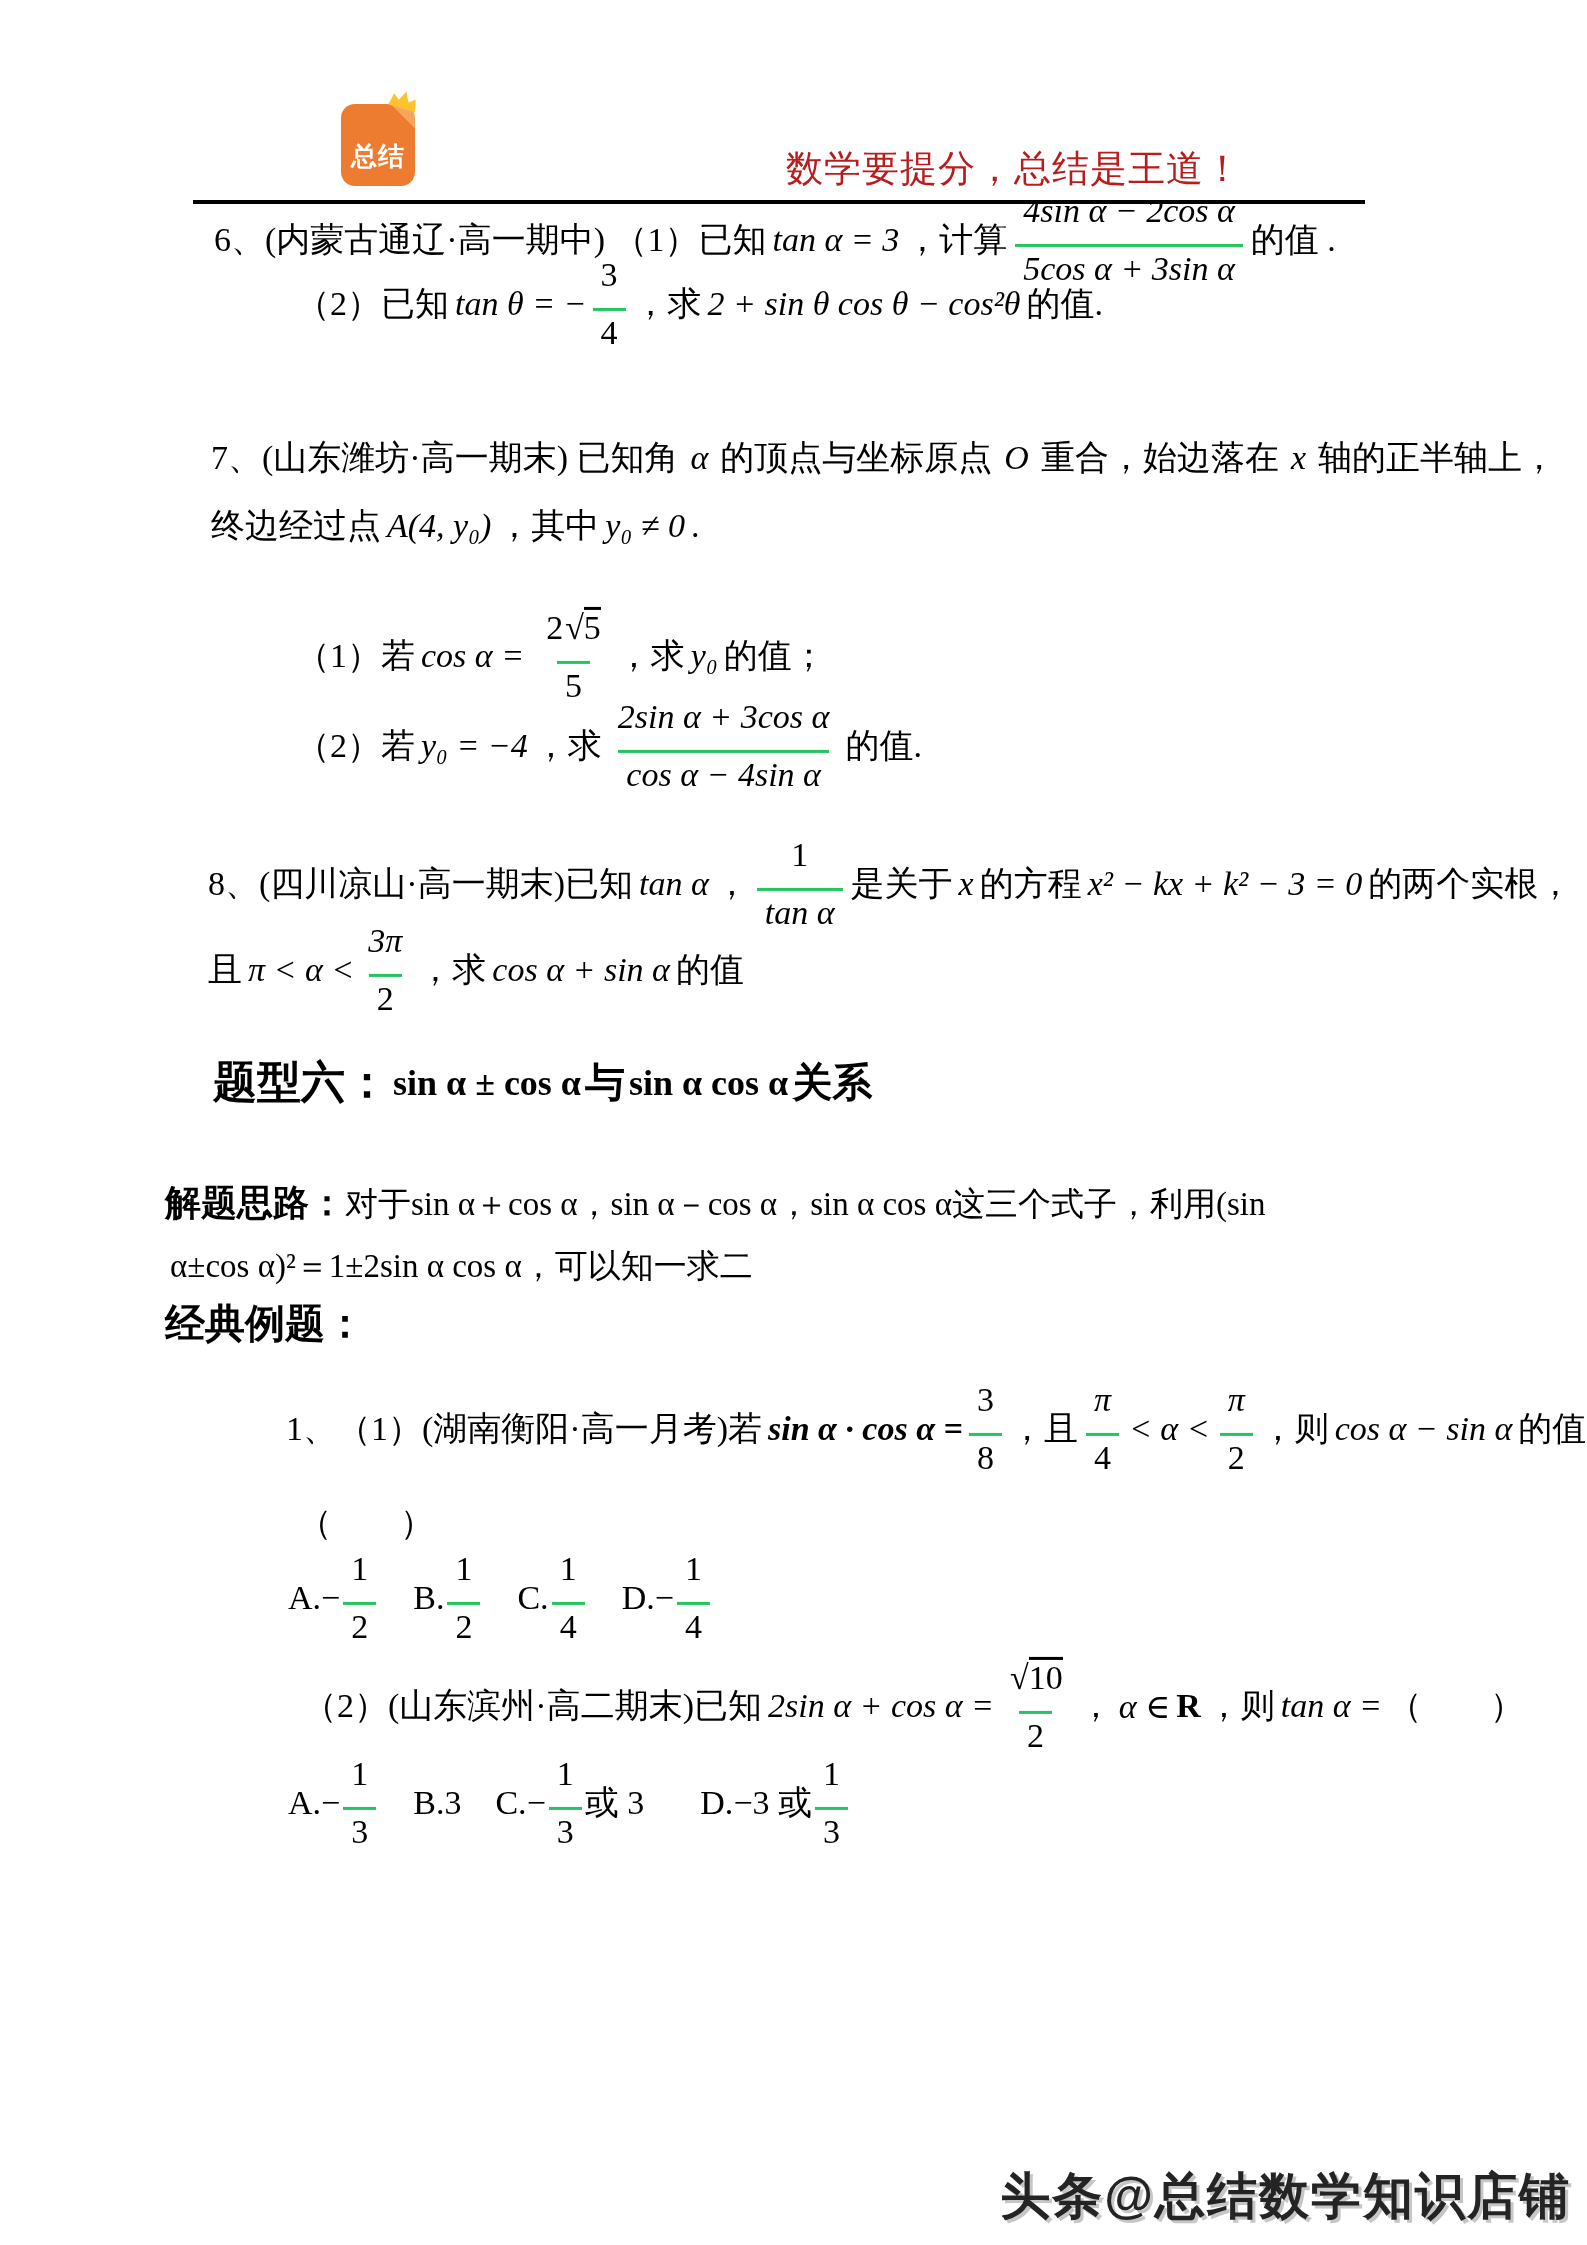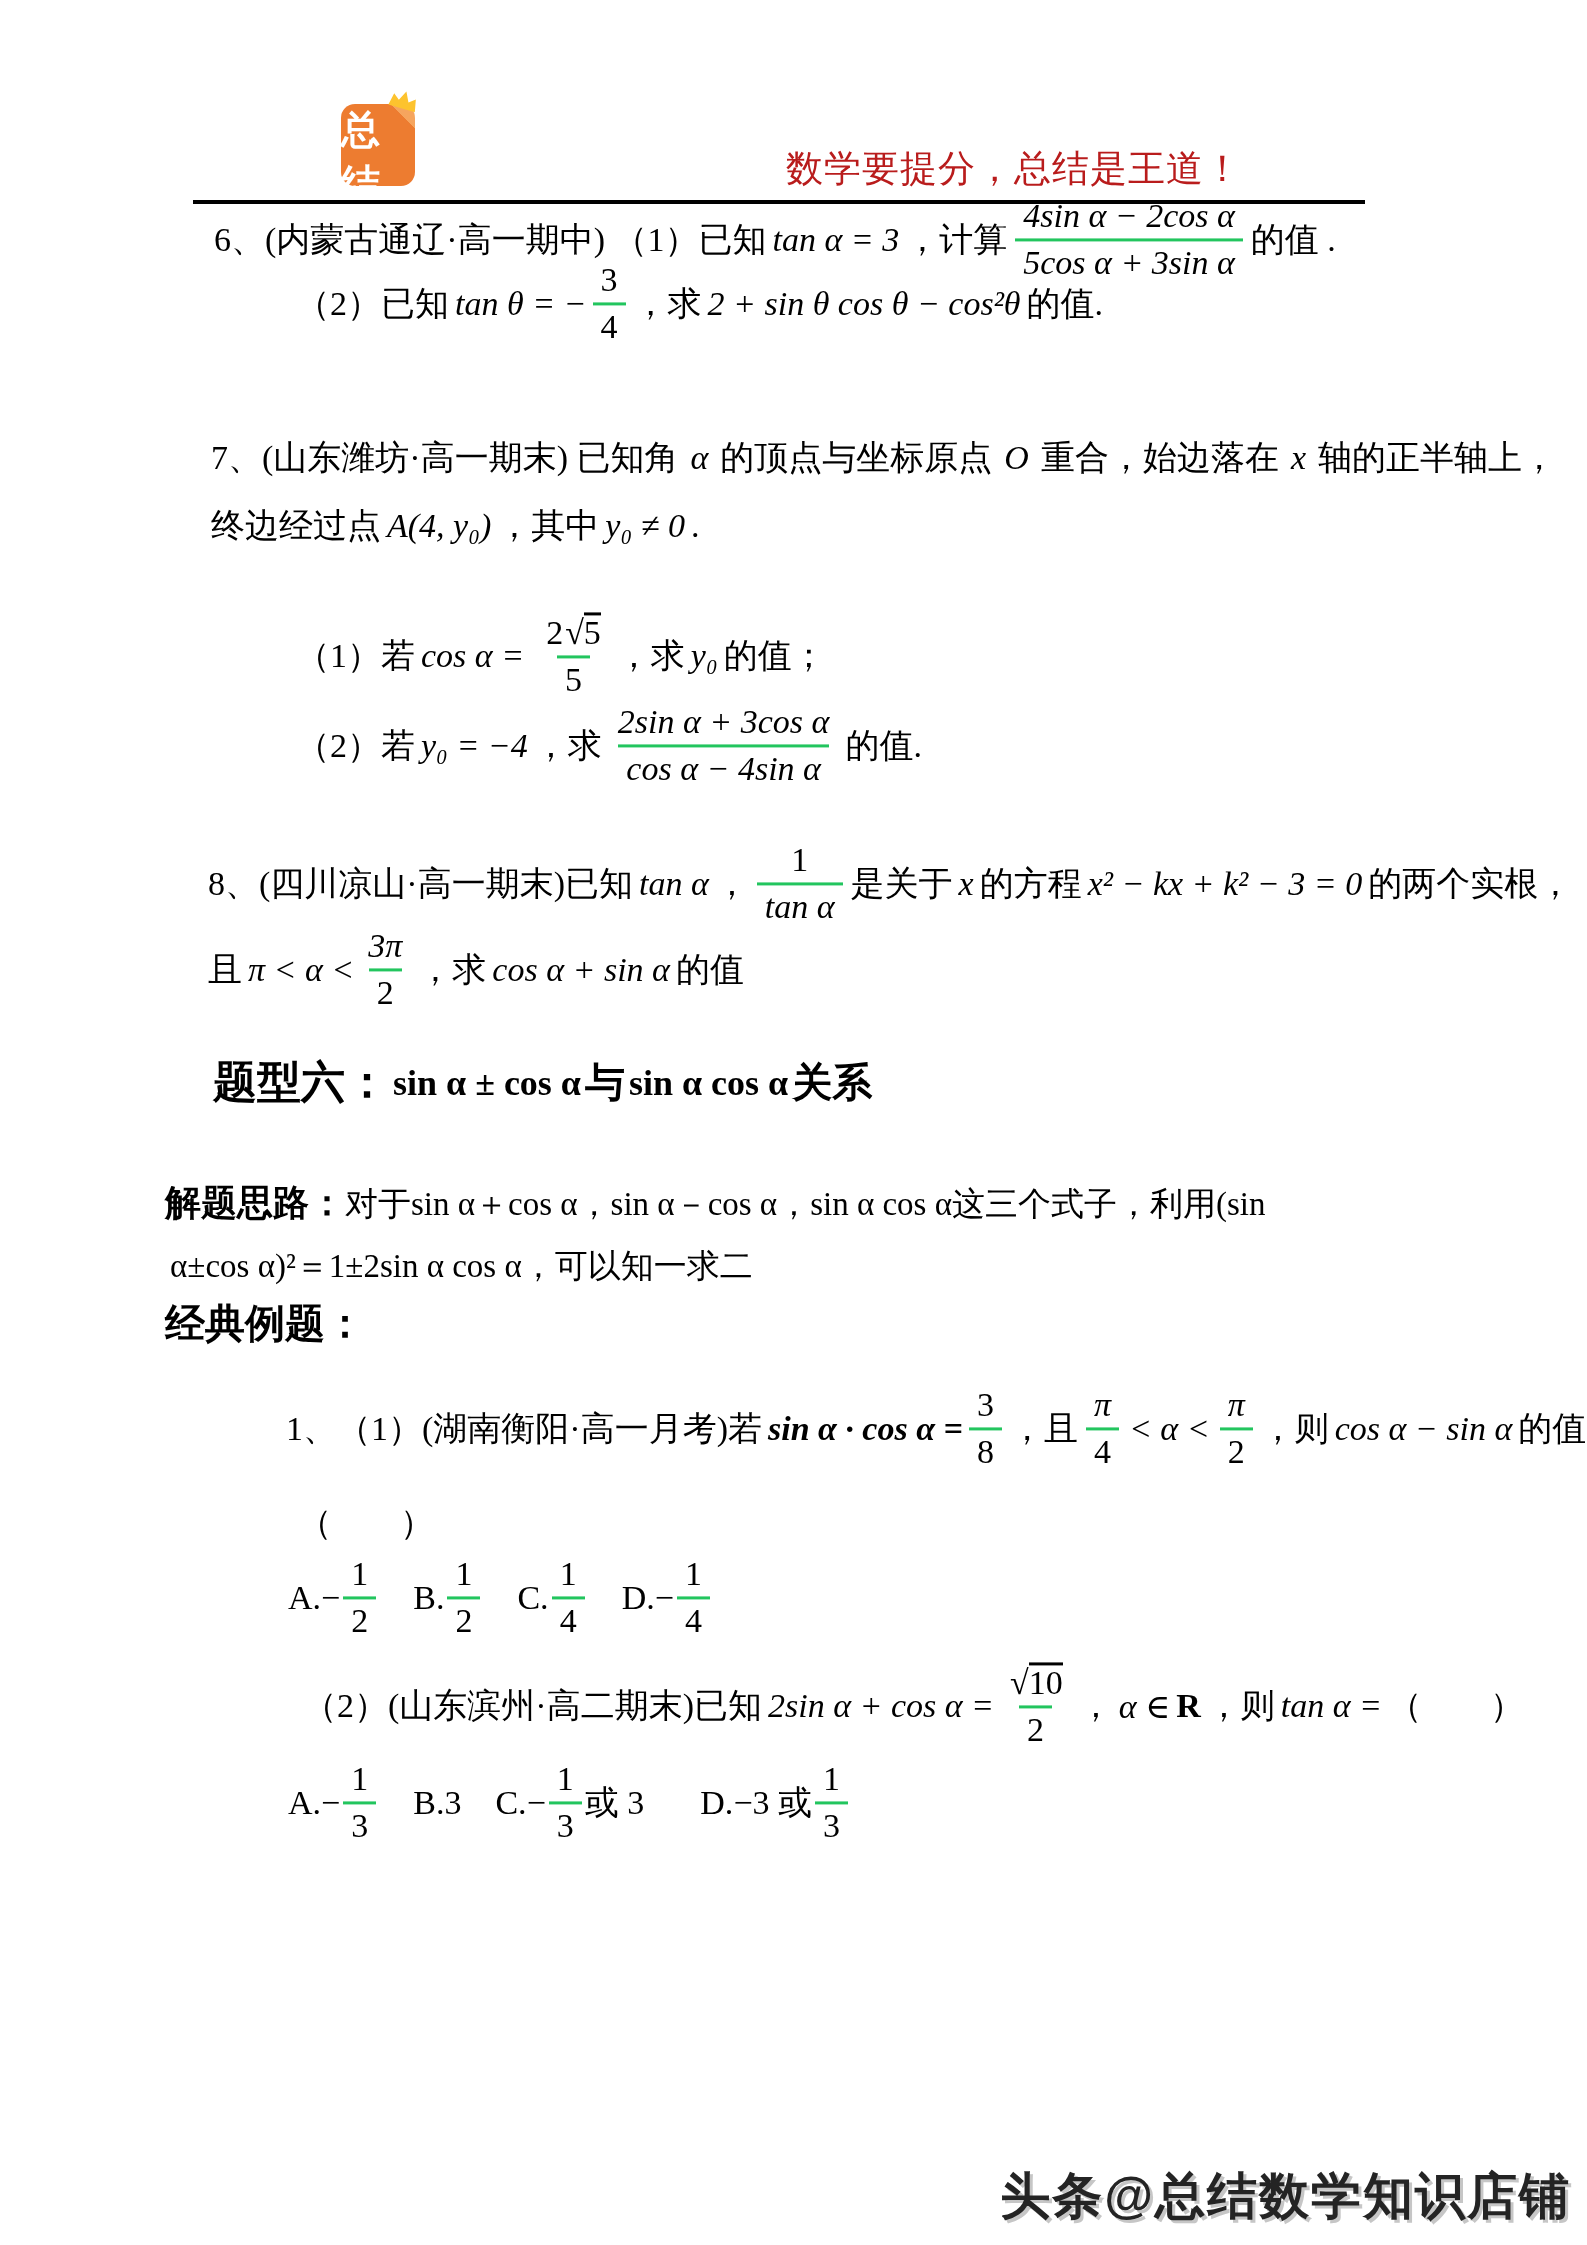--- a/index.html
+++ b/index.html
@@ -15,21 +15,21 @@
   
   .badge{
     position:absolute;left:341px;top:104px;width:74px;height:82px;
     background:linear-gradient(225deg,#f6a55e 0 16%,#ed7c30 16%);
     border-radius:14px;
   }
   .badge-txt{
     position:absolute;inset:0;display:flex;align-items:center;justify-content:center;
     padding-top:23px;
     font-family:"Liberation Sans","DejaVu Sans",sans-serif;
-    font-weight:bold;font-size:39px;color:#fff;letter-spacing:1px;
+    font-weight:bold;font-size:26px;color:#fff;letter-spacing:1px;
   }
   .crown{position:absolute;top:-14px;right:-4px;transform:rotate(16deg);}
   .brand{
     position:absolute;left:428px;top:116px;
     font-family:"Liberation Sans","DejaVu Sans",sans-serif;
     font-weight:bold;font-size:62px;line-height:72px;color:#ed7c30;letter-spacing:3px;
   }
   .tagline{
     position:absolute;left:786px;top:144px;
     font-size:37px;font-weight:400;color:#b91c1c;letter-spacing:1px;
@@ -40,21 +40,21 @@
     position:absolute;transform:translateY(-50%);
     display:flex;align-items:center;white-space:nowrap;
     font-size:34px;
     margin-left:48px;
   }
   .m{font-family:"Liberation Serif","DejaVu Serif",serif;margin:0 6px;}
   .mi{font-style:italic;}
   .b{font-weight:bold;}
   .frac{display:inline-flex;flex-direction:column;align-items:center;text-align:center;
         margin:0 8px;line-height:1.12;font-family:"Liberation Serif","DejaVu Serif",serif;}
-  .fnum{padding:0 8px 3px;}
+  .fnum{padding:0 8px 14px;}
   .fden{border-top:3px solid #22c55e;padding:3px 8px 0;}
   .sqrtsym{margin-left:2px;}
   .sqrtv{border-top:3px solid #000;display:inline-block;line-height:1.05;}
   .sec-label{font-weight:bold;font-size:44px;}
   .sec-math{font-weight:bold;font-size:36px;margin:0 4px;}
   .sec-cn{font-weight:bold;font-size:40px;}
   .para{
     position:absolute;left:165px;font-size:33px;line-height:62px;
   }
   .para .lbl{font-weight:bold;font-size:36px;}

